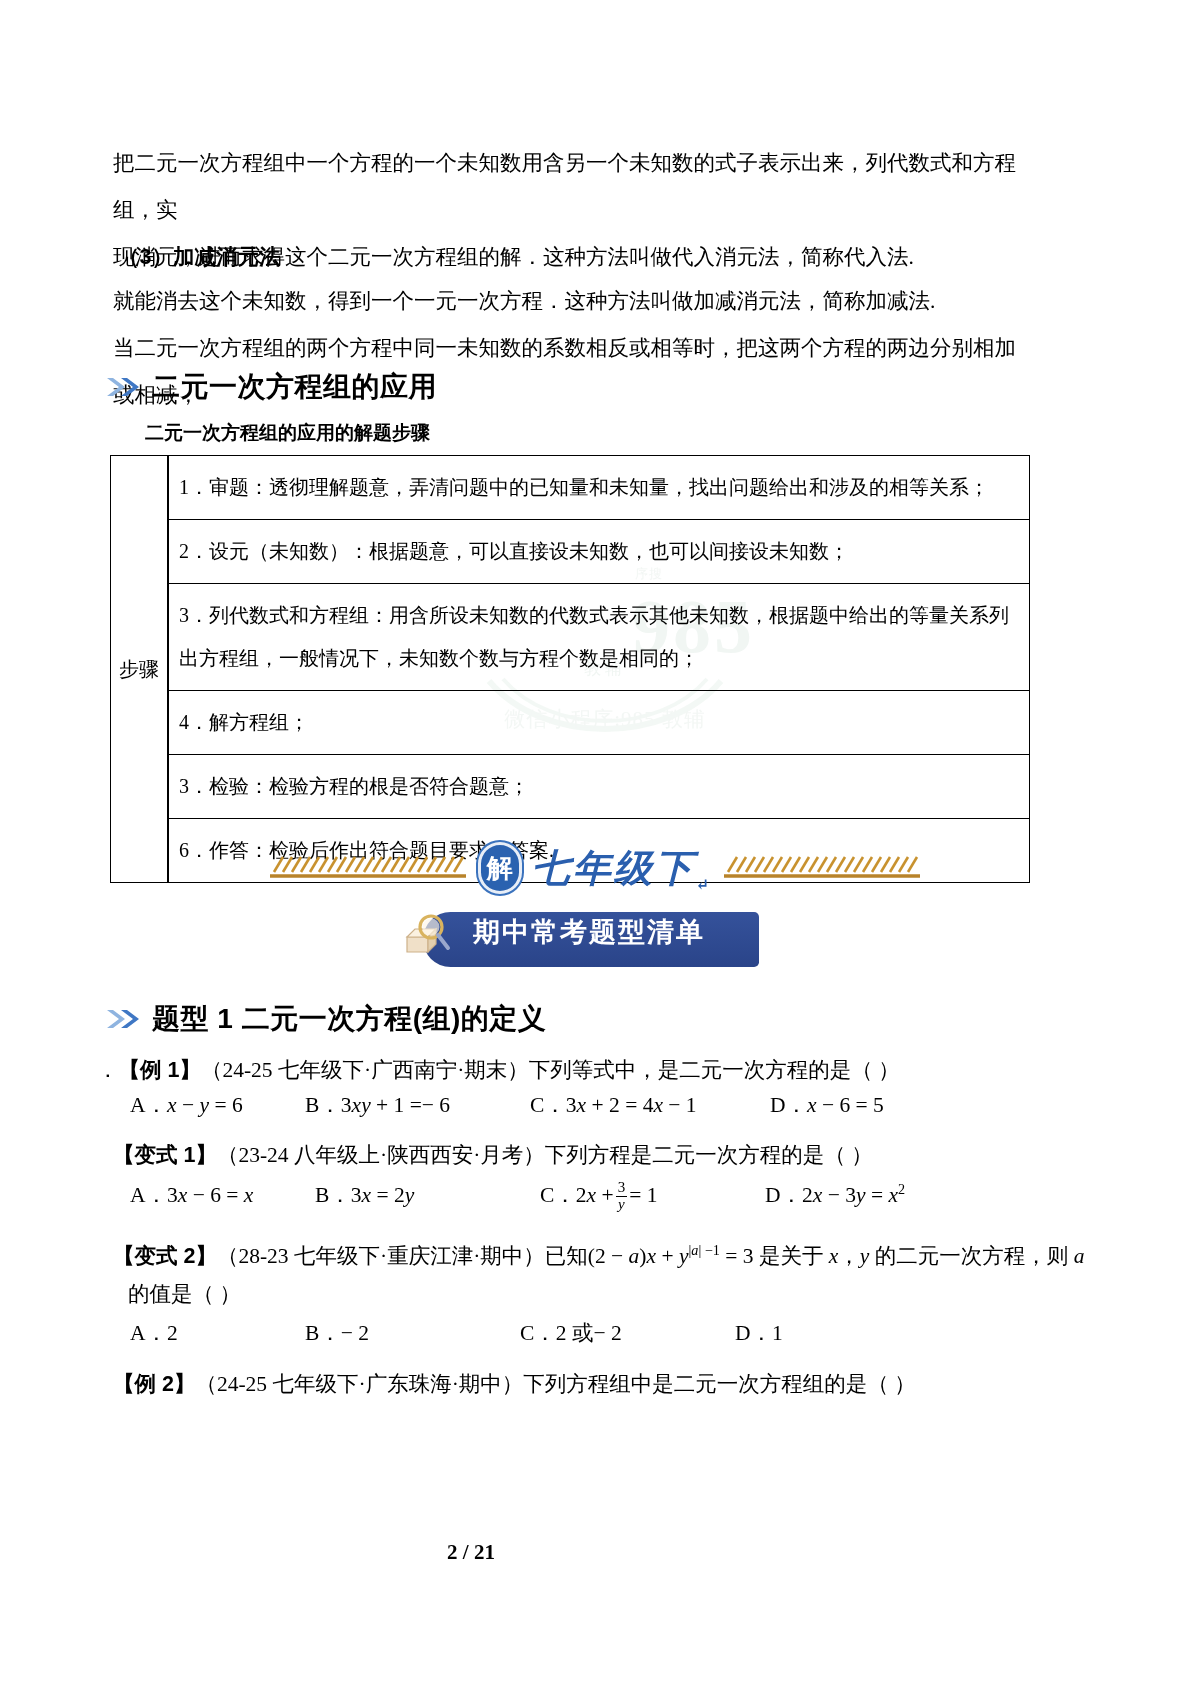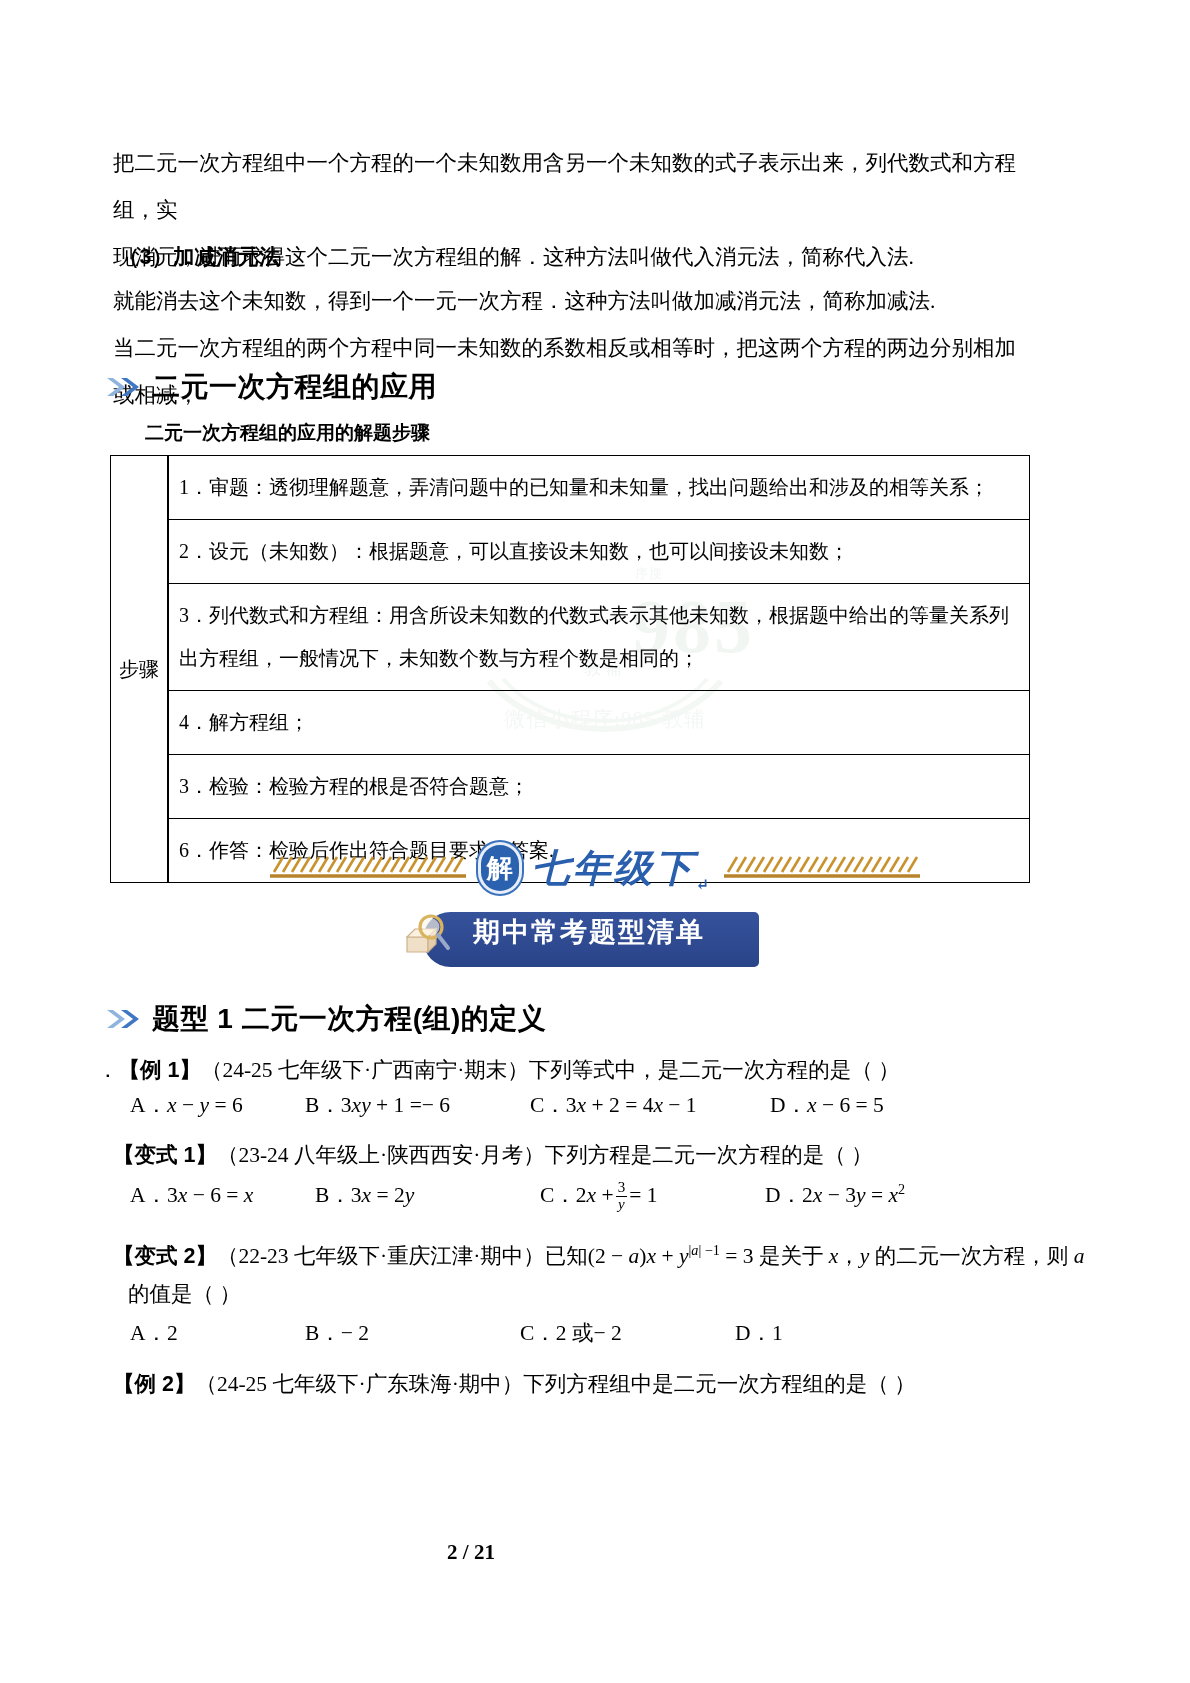--- a/index.html
+++ b/index.html
@@ -331,21 +331,21 @@
 
     <div class="qline" style="left:113px; top:1133px;">
       <span class="bold-head">【变式 1】</span><span>（23-24 八年级上·陕西西安·月考）</span><span>下列方程是二元一次方程的是（  ）</span>
     </div>
 
     <div class="opts" style="left:130px; top:1180px;">
       <span class="opt" style="width:185px">A．3<i class="v">x</i> − 6 = <i class="v">x</i></span><span class="opt" style="width:225px">B．3<i class="v">x</i> = 2<i class="v">y</i></span><span class="opt" style="width:225px">C．2<i class="v">x</i> +<span class="frac"><span class="num">3</span><span class="den"><i class="v">y</i></span></span>= 1</span><span class="opt">D．2<i class="v">x</i> − 3<i class="v">y</i> = <i class="v">x</i><sup class="sp">2</sup></span>
     </div>
 
     <div class="qline" style="left:113px; top:1228px;">
-      <span class="bold-head">【变式 2】</span><span>（22-23 七年级下·重庆江津·期中）</span><span>已知(2 − <i class="v">a</i>)<i class="v">x</i> + <i class="v">y</i><sup class="sp">|<i class="v">a</i>| −1</sup> = 3 是关于 <i class="v">x</i>，<i class="v">y</i> 的二元一次方程，则 <i class="v">a</i></span>
+      <span class="bold-head">【变式 2】</span><span>（28-23 七年级下·重庆江津·期中）</span><span>已知(2 − <i class="v">a</i>)<i class="v">x</i> + <i class="v">y</i><sup class="sp">|<i class="v">a</i>| −1</sup> = 3 是关于 <i class="v">x</i>，<i class="v">y</i> 的二元一次方程，则 <i class="v">a</i></span>
     </div>
     <div class="qline" style="left:128px; top:1272px;">的值是（  ）</div>
 
     <div class="opts" style="left:130px; top:1318px;">
       <span class="opt" style="width:175px">A．2</span><span class="opt" style="width:215px">B．− 2</span><span class="opt" style="width:215px">C．2 或− 2</span><span class="opt">D．1</span>
     </div>
 
     <div class="qline" style="left:113px; top:1362px;">
       <span class="bold-head">【例 2】</span><span>（24-25 七年级下·广东珠海·期中）</span><span>下列方程组中是二元一次方程组的是（  ）</span>
     </div>

